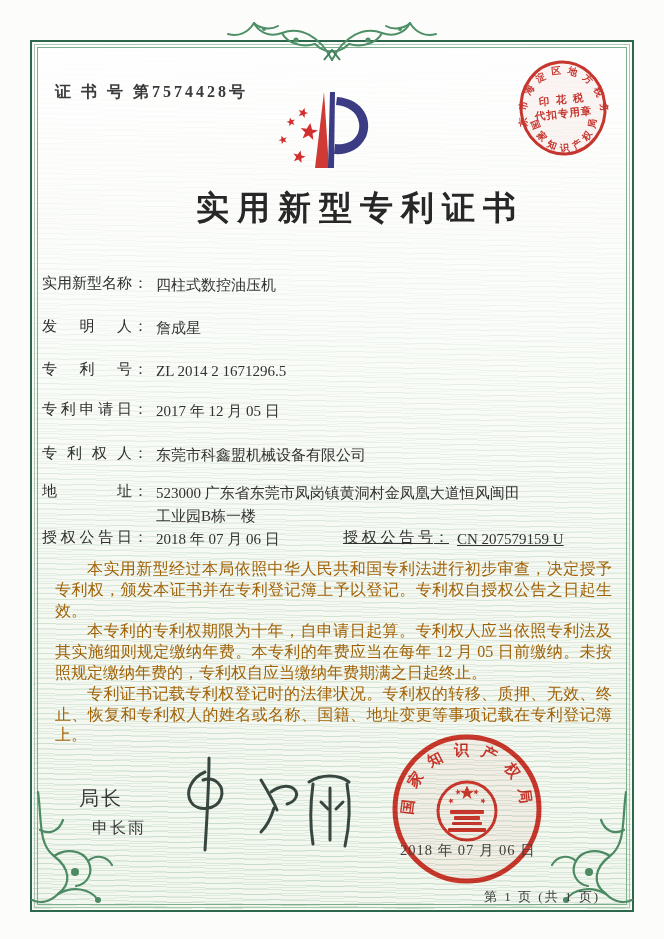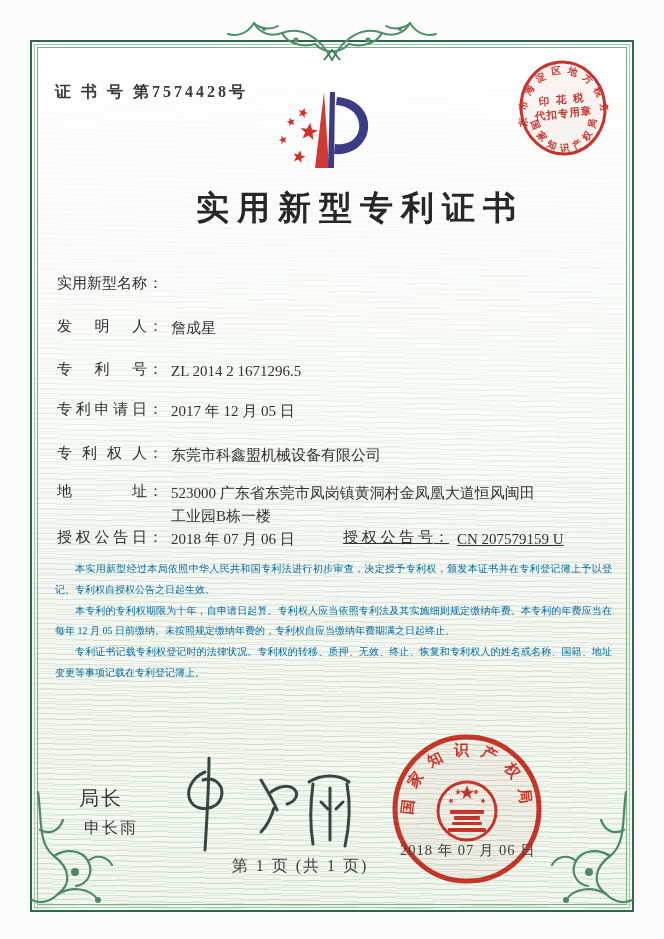--- a/index.html
+++ b/index.html
@@ -27,37 +27,37 @@
   .orn-top{position:absolute;left:224px;top:20px;z-index:2;}
   .orn-bl{position:absolute;left:28px;top:790px;z-index:2;}
   .orn-br{position:absolute;left:524px;top:790px;z-index:2;transform:scaleX(-1);}
   
   .cert-no{position:absolute;left:55px;top:82px;font-size:16px;letter-spacing:3px;color:#3a3a3a;z-index:3;font-weight:bold;}
   .logo{position:absolute;left:267px;top:84px;z-index:3;}
   .title{
     position:absolute;left:0;right:0;top:186px;text-align:center;
     font-size:33px;font-weight:bold;letter-spacing:8px;text-indent:8px;color:#272727;z-index:3;margin-left:48px;
   }
-  .field{position:absolute;left:57px;font-size:15px;color:#333;display:flex;z-index:3;}
+  .field{position:absolute;left:42px;font-size:15px;color:#333;display:flex;z-index:3;}
   .flabel{display:inline-block;width:90px;text-align:justify;text-align-last:justify;color:#2e2e2e;}
   .colon{margin-left:1px;}
   .fvalue{margin-left:8px;white-space:pre-line;max-width:372px;line-height:23px;color:#333;}
   .grant-right{left:343px;text-decoration:underline;}
   .paras{position:absolute;left:55px;top:559px;width:557px;z-index:3;}
   .paras p{
-    margin:0;font-size:10px;line-height:20.8px;text-indent:2em;
-    text-align:justify;color:#0369a1;
+    margin:0;font-size:16px;line-height:20.8px;text-indent:2em;
+    text-align:justify;color:#a16207;
   }
   .signer-title{position:absolute;left:79px;top:785px;font-size:20px;letter-spacing:2px;color:#3a3a3a;z-index:3;}
-  .signer-name{position:absolute;left:84px;top:818px;font-size:16px;letter-spacing:2px;color:#3a3a3a;z-index:3;}
+  .signer-name{position:absolute;left:92px;top:818px;font-size:16px;letter-spacing:2px;color:#3a3a3a;z-index:3;}
   .signature{position:absolute;left:175px;top:750px;z-index:3;}
   .round-seal{position:absolute;left:387px;top:729px;z-index:4;mix-blend-mode:multiply;}
   .seal-date{position:absolute;left:400px;top:841px;font-size:14.5px;letter-spacing:1px;color:#42403c;z-index:5;}
   .tax-seal{position:absolute;left:513px;top:55px;z-index:4;mix-blend-mode:multiply;transform:rotate(-6deg);}
-  .footer{position:absolute;left:0;right:64px;top:856px;text-align:center;font-size:16px;letter-spacing:2px;color:#3c3c3c;z-index:3;}
+  .footer{position:absolute;left:0;right:64px;top:888px;text-align:right;font-size:13px;letter-spacing:2px;color:#3c3c3c;z-index:3;}
 </style>
 </head>
 <body>
 
 <div class="page">
 
   <div class="paper"></div>
   <div class="frame-outer"></div>
   <div class="frame-mid"></div>
   <div class="frame-inner"></div>
@@ -133,20 +133,21 @@
     </text>
     <text x="50" y="48" text-anchor="middle" font-size="10.5" fill="#c8362f" font-weight="bold" letter-spacing="2">印 花 税</text>
     <text x="50" y="62" text-anchor="middle" font-size="10.5" fill="#c8362f" font-weight="bold" letter-spacing="1">代扣专用章</text>
   </svg>
 
   <div class="title">实用新型专利证书</div>
 
   <div class="field" style="top:274px">
     <span class="flabel">实用新型名称</span>
       <span class="colon">：</span>
+    <span class="fvalue">四柱式数控油压机</span>
   </div>
   <div class="field" style="top:317px">
     <span class="flabel">发明人</span>
       <span class="colon">：</span>
     <span class="fvalue">詹成星</span>
   </div>
   <div class="field" style="top:360px">
     <span class="flabel">专利号</span>
       <span class="colon">：</span>
     <span class="fvalue">ZL 2014 2 1671296.5</span>

